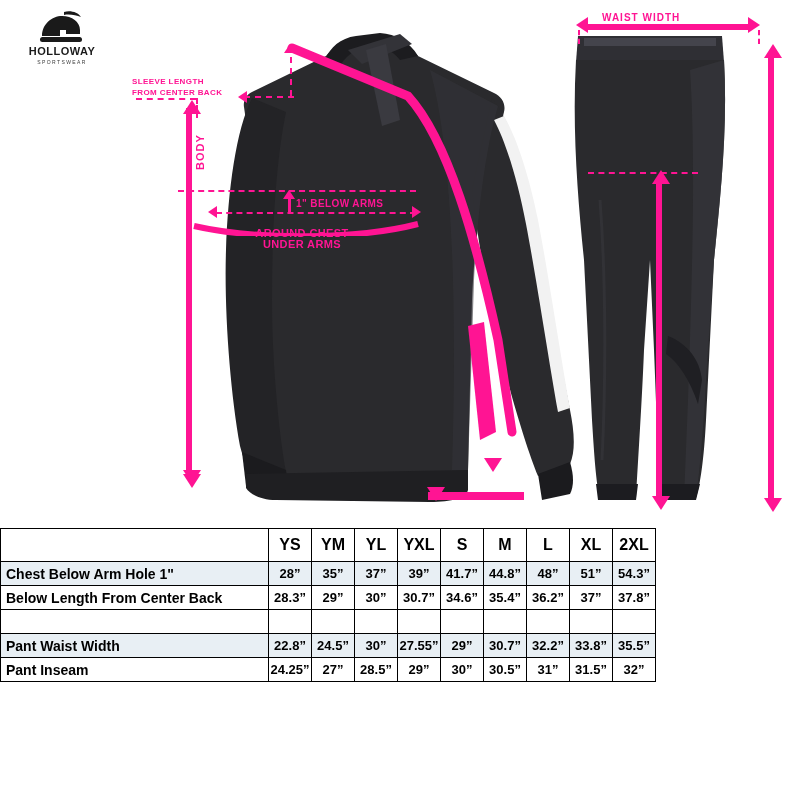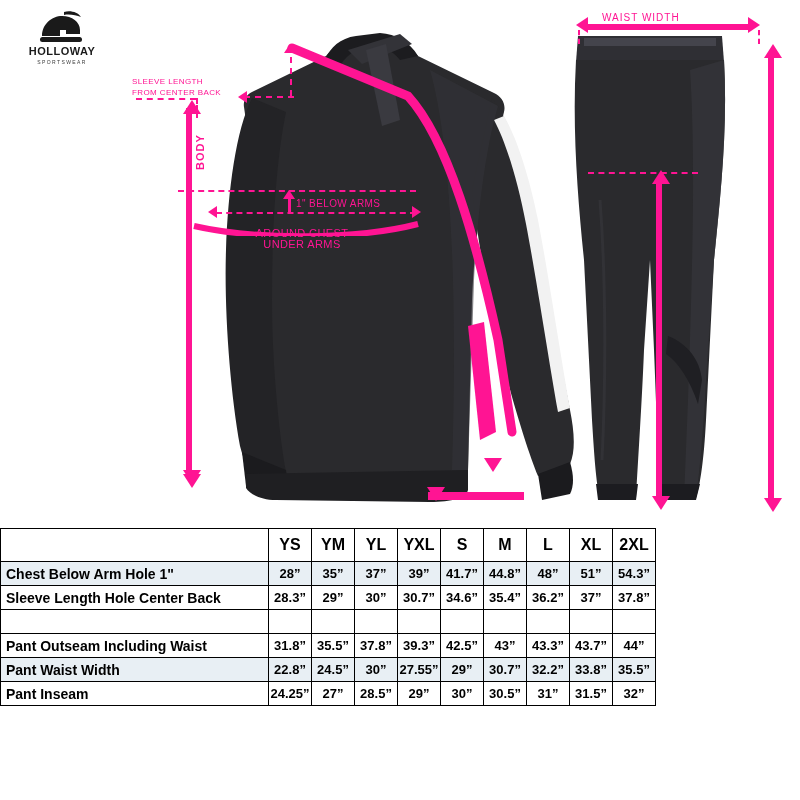--- a/index.html
+++ b/index.html
@@ -66,21 +66,21 @@
     width: 96px;
     text-align: center;
     font-size: 5px;
     letter-spacing: 1.4px;
     color: #3a3a3a;
   }
 
   .lbl {
     position: absolute;
     color: #ff1493;
-    font-weight: normal;
+    font-weight: bold;
     font-size: 10px;
     letter-spacing: 0.4px;
     line-height: 11px;
     white-space: nowrap;
   }
   .lbl.small { font-size: 8px; }
   .lbl.center { text-align: center; }
 
   .vline {
     position: absolute;
@@ -317,21 +317,21 @@
         <td class="val">35”</td>
         <td class="val">37”</td>
         <td class="val">39”</td>
         <td class="val">41.7”</td>
         <td class="val">44.8”</td>
         <td class="val">48”</td>
         <td class="val">51”</td>
         <td class="val">54.3”</td>
       </tr>
       <tr class="row-plain">
-        <td class="rowhead">Sleeve Length Hole Center Back</td>
+        <td class="rowhead">Below Length From Center Back</td>
         <td class="val">28.3”</td>
         <td class="val">29”</td>
         <td class="val">30”</td>
         <td class="val">30.7”</td>
         <td class="val">34.6”</td>
         <td class="val">35.4”</td>
         <td class="val">36.2”</td>
         <td class="val">37”</td>
         <td class="val">37.8”</td>
       </tr>
@@ -339,32 +339,20 @@
         <td class="rowhead"></td>
         <td></td>
         <td></td>
         <td></td>
         <td></td>
         <td></td>
         <td></td>
         <td></td>
         <td></td>
         <td></td>
-      </tr>
-      <tr class="row-plain">
-        <td class="rowhead">Pant Outseam Including Waist</td>
-        <td class="val">31.8”</td>
-        <td class="val">35.5”</td>
-        <td class="val">37.8”</td>
-        <td class="val">39.3”</td>
-        <td class="val">42.5”</td>
-        <td class="val">43”</td>
-        <td class="val">43.3”</td>
-        <td class="val">43.7”</td>
-        <td class="val">44”</td>
       </tr>
       <tr class="row-shaded">
         <td class="rowhead">Pant Waist Width</td>
         <td class="val">22.8”</td>
         <td class="val">24.5”</td>
         <td class="val">30”</td>
         <td class="val">27.55”</td>
         <td class="val">29”</td>
         <td class="val">30.7”</td>
         <td class="val">32.2”</td>

